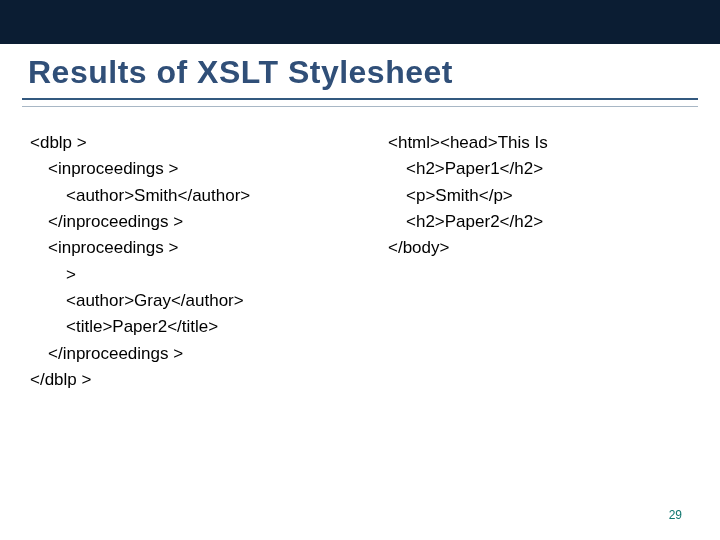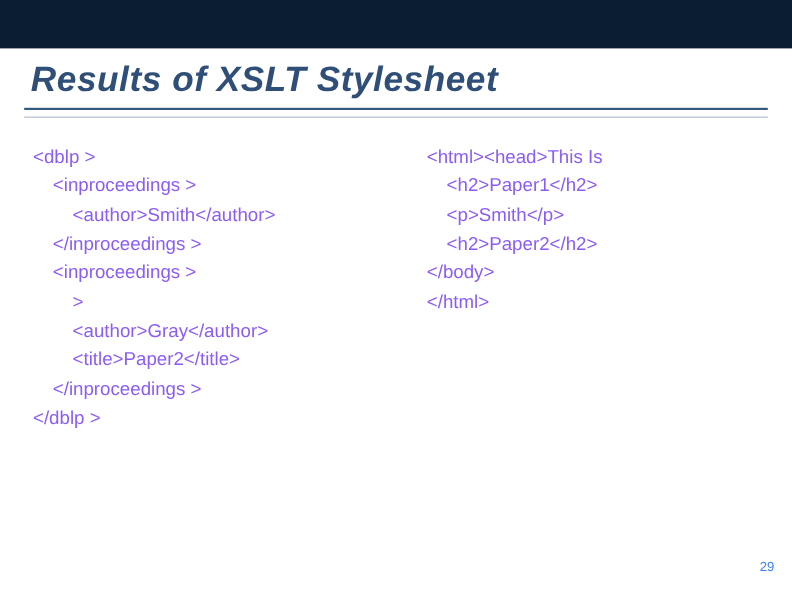--- a/index.html
+++ b/index.html
@@ -26,21 +26,20 @@
     background: #0b1d33;
   }
   .title {
     position: absolute;
     left: 28px;
     top: 54px;
     font-size: 32px;
     font-weight: 600;
     color: #304f78;
     letter-spacing: 0.5px;
-    font-style: italic;
   }
   .hr-outer {
     position: absolute;
     left: 22px;
     right: 22px;
     top: 98px;
     height: 6px;
     border-top: 2px solid #33597f;
     border-bottom: 1px solid #a8b7c5;
   }
@@ -48,32 +47,32 @@
     position: absolute;
     left: 30px;
     right: 30px;
     top: 130px;
     display: flex;
     gap: 28px;
   }
   .col {
     font-size: 17px;
     line-height: 1.55;
-    color: #8b5cf6;
+    color: #000000;
   }
   .col-left { flex: 0 0 330px; }
   .col-right { flex: 1; }
   .ind1 { padding-left: 18px; }
   .ind2 { padding-left: 36px; }
   .pagenum {
     position: absolute;
-    right: 16px;
+    right: 38px;
     bottom: 18px;
     font-size: 12px;
-    color: #3b82f6;
+    color: #0f766e;
   }
 </style>
 </head>
 <body>
 
 <div class="slide">
   <div class="topbar"></div>
   <div class="title">Results of XSLT Stylesheet</div>
   <div class="hr-outer"></div>
 
@@ -90,18 +89,17 @@
       <div class="ind1">&lt;/inproceedings  &gt;</div>
       <div>&lt;/dblp &gt;</div>
     </div>
 
     <div class="col col-right">
       <div>&lt;html&gt;&lt;head&gt;This Is</div>
       <div class="ind1">&lt;h2&gt;Paper1&lt;/h2&gt;</div>
       <div class="ind1">&lt;p&gt;Smith&lt;/p&gt;</div>
       <div class="ind1">&lt;h2&gt;Paper2&lt;/h2&gt;</div>
       <div>&lt;/body&gt;</div>
-      <div>&lt;/html&gt;</div>
     </div>
   </div>
 
   <div class="pagenum">29</div>
 </div>
 
 </body></html>

